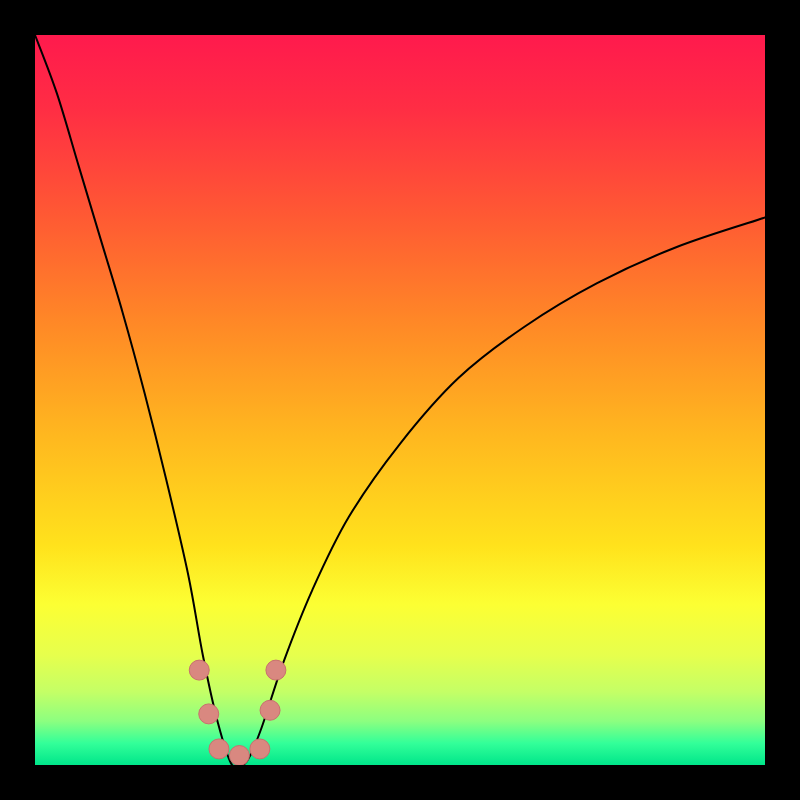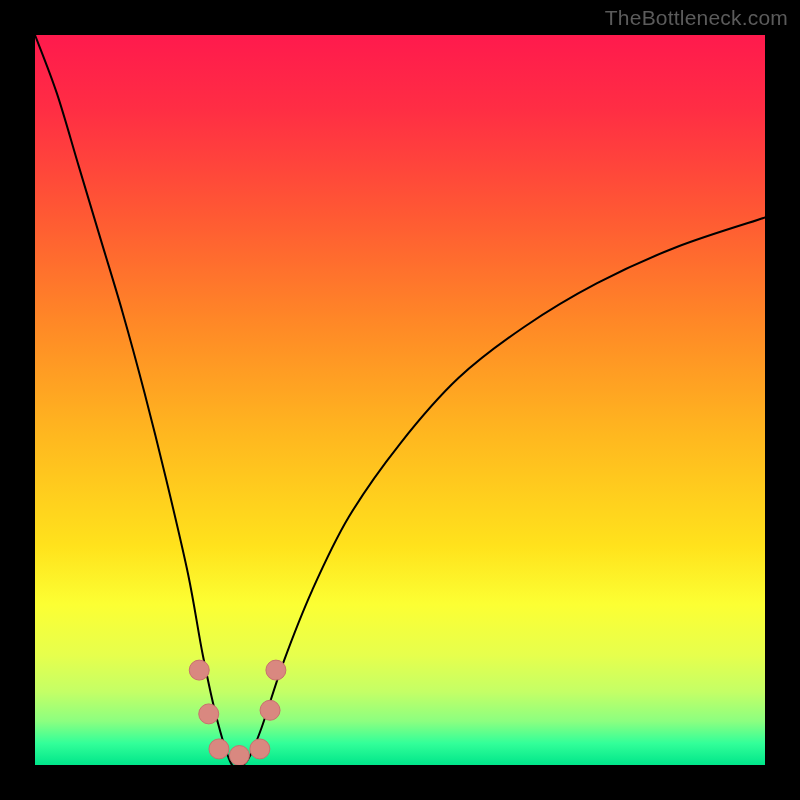--- a/index.html
+++ b/index.html
@@ -37,21 +37,20 @@
     right: 12px;
     font-family: Arial, Helvetica, sans-serif;
     font-size: 21px;
     color: #5b5b5b;
     letter-spacing: 0.2px;
   }
 </style>
 </head>
 <body>
 <div class="frame">
-  <div class="watermark">TheBottleneck.com</div>
   <div class="plot">
     <svg id="chart-svg" viewBox="0 0 730 730">
         <defs>
           <linearGradient id="bg-grad" x1="0" y1="0" x2="0" y2="1">
             <stop offset="0%" stop-color="#ff1a4d"></stop>
             <stop offset="10%" stop-color="#ff2d44"></stop>
             <stop offset="25%" stop-color="#ff5a33"></stop>
             <stop offset="40%" stop-color="#ff8a26"></stop>
             <stop offset="55.00000000000001%" stop-color="#ffb81f"></stop>
             <stop offset="70%" stop-color="#ffe21c"></stop>

